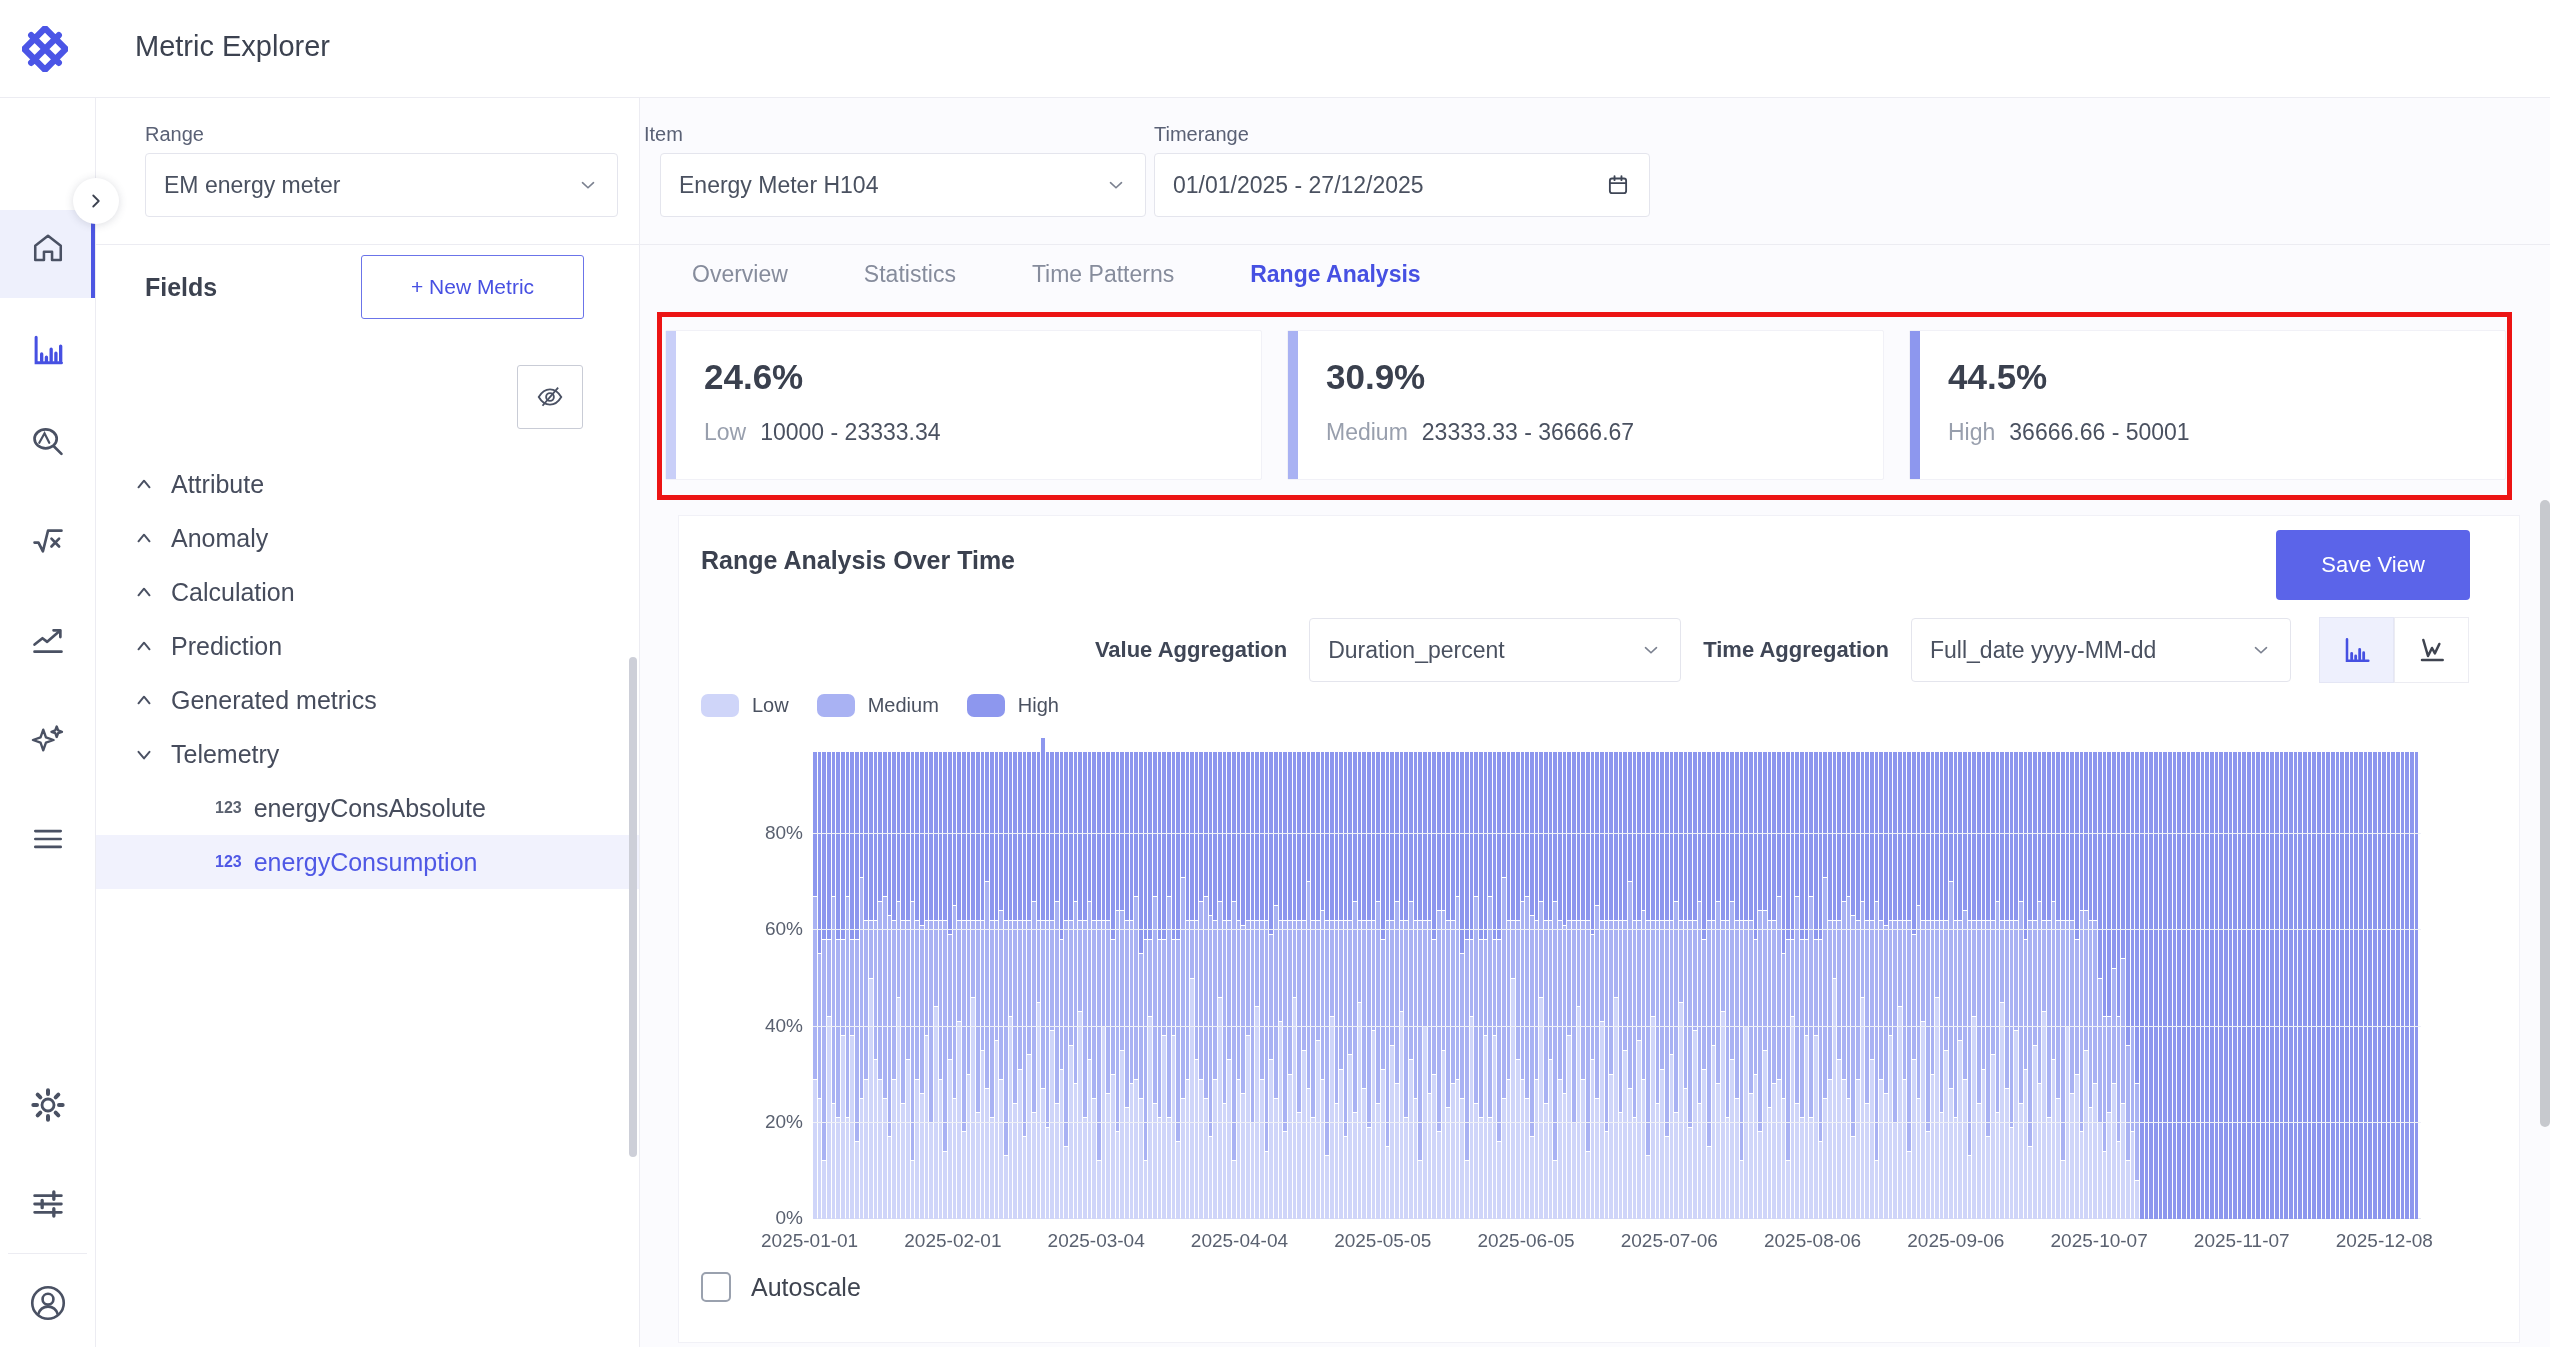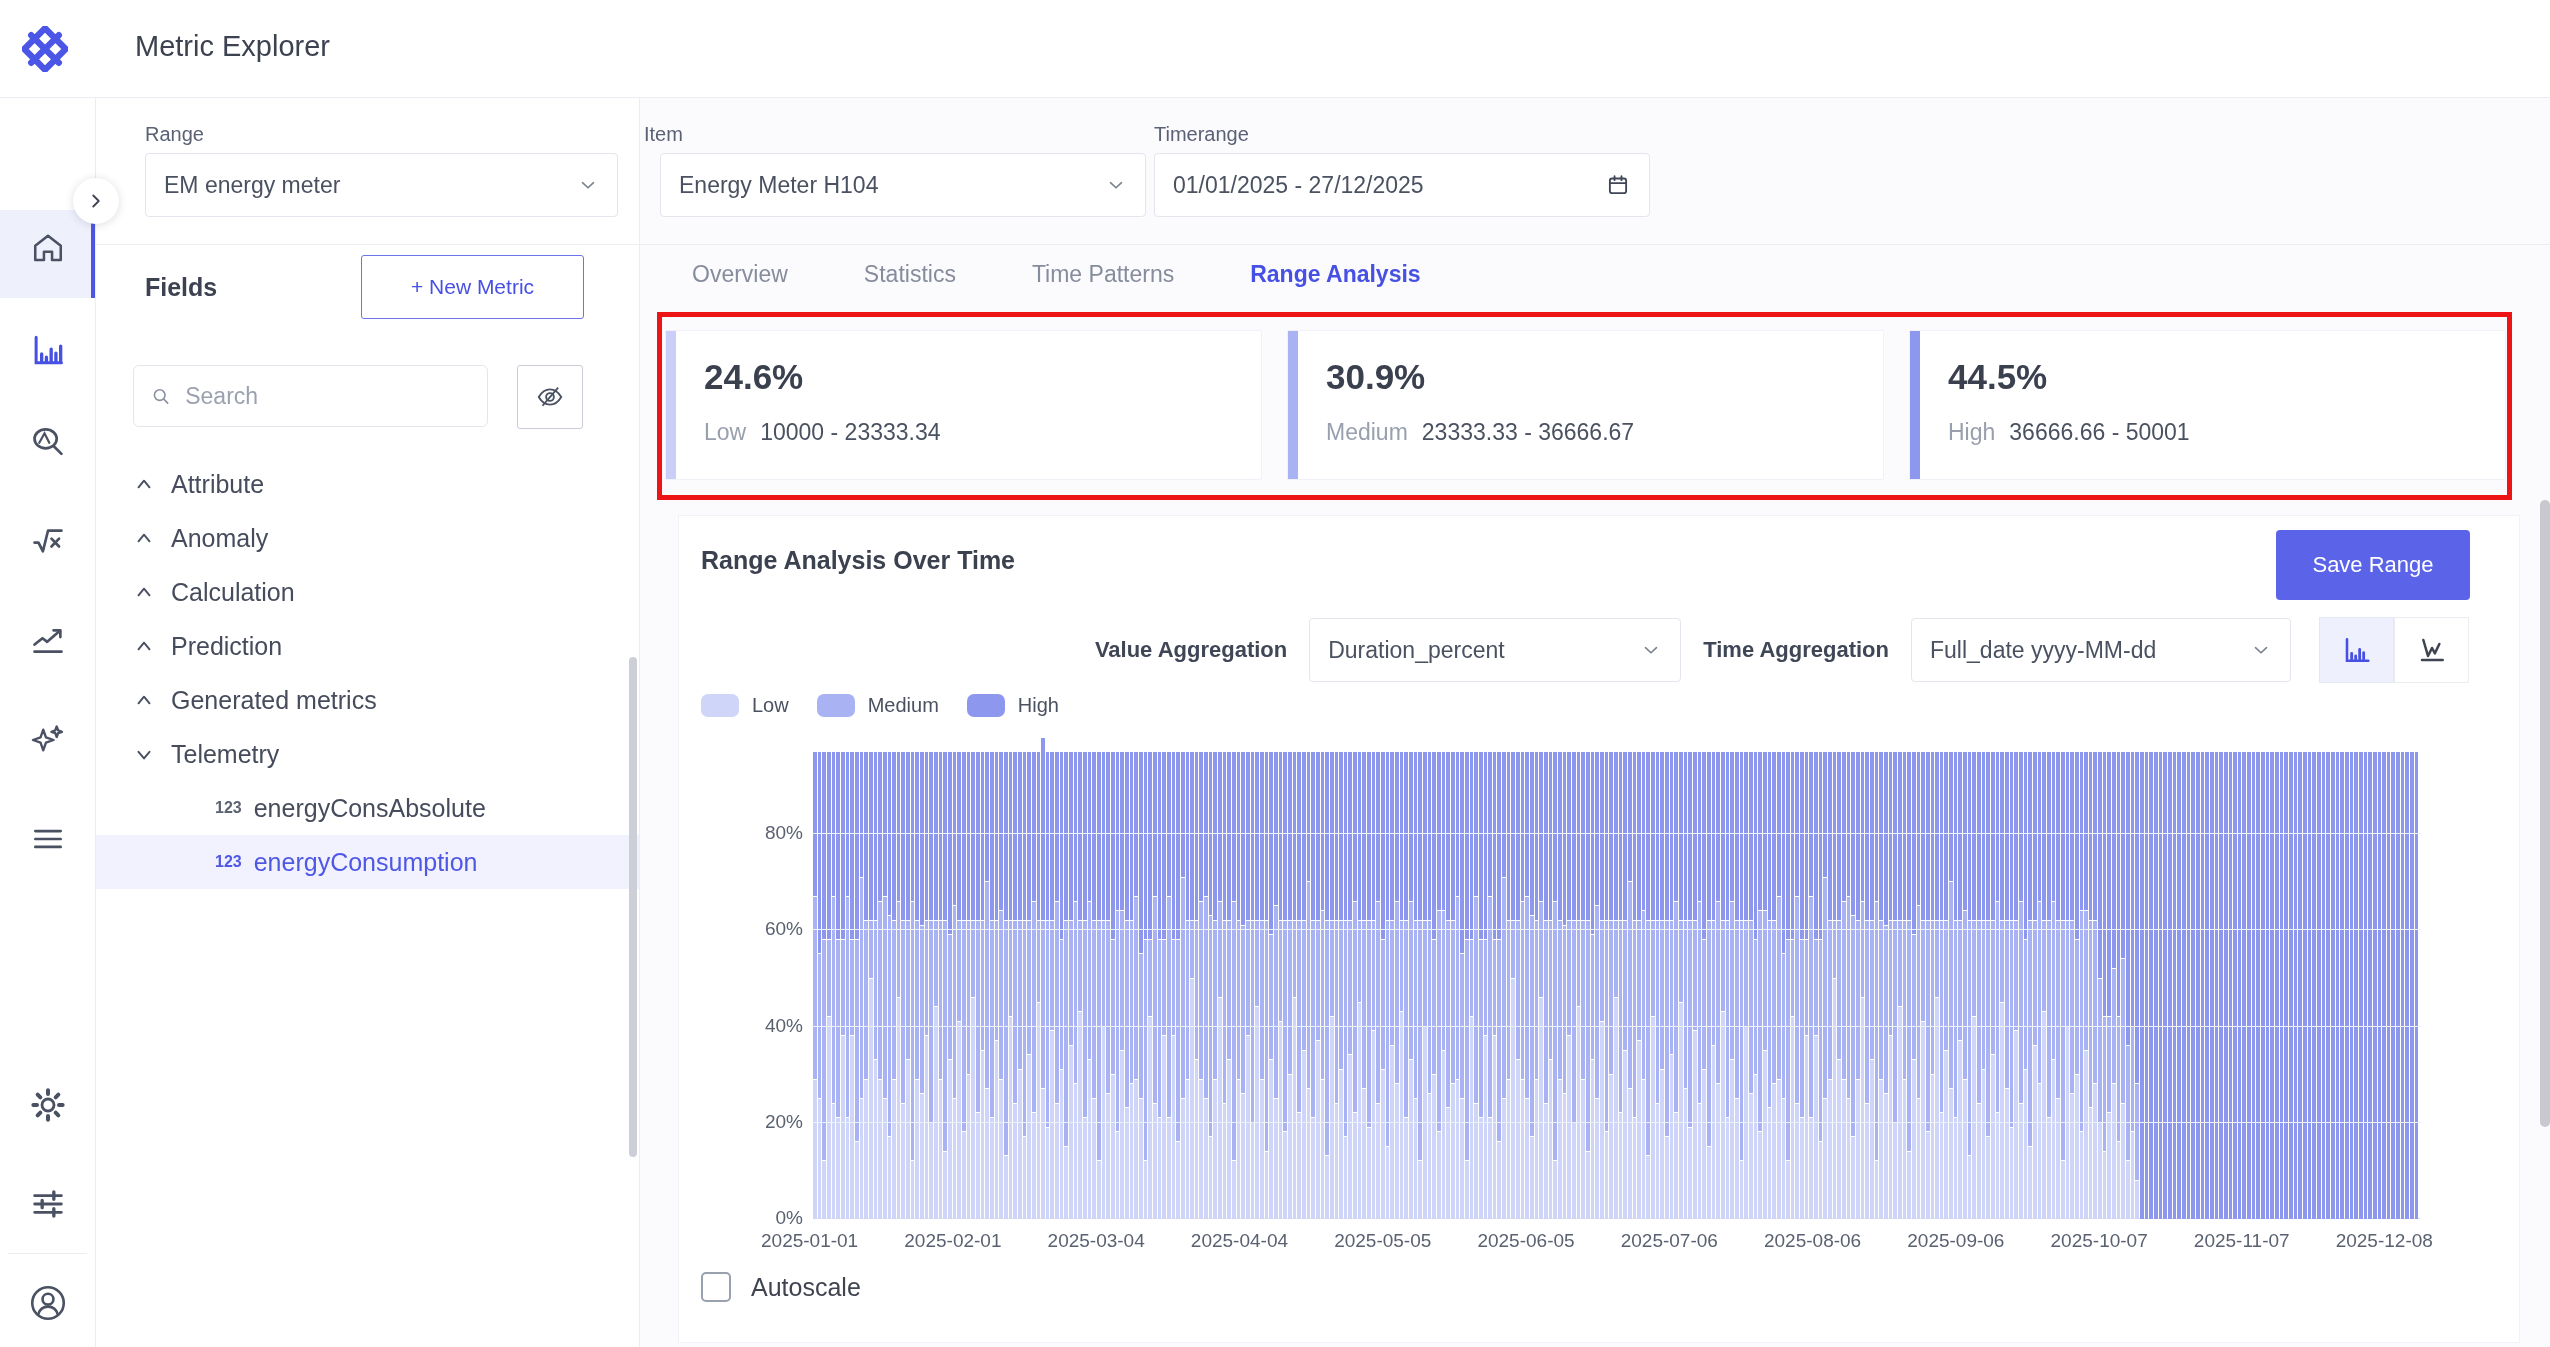--- a/index.html
+++ b/index.html
@@ -172,27 +172,20 @@
       <span>EM energy meter</span>
       <svg width="22" height="22" viewBox="0 0 24 24" fill="none" stroke="#7b8190" stroke-width="1.8" stroke-linecap="round">
           <path d="M6 9.5 L12 15 L18 9.5"></path>
         </svg>
     </div>
     <div class="panel-div"></div>
 
     <div class="fields-title">Fields</div>
     <button class="newmetric">+ New Metric</button>
 
-    <div class="searchbox">
-      <svg width="24" height="24" viewBox="0 0 24 24" fill="none" stroke="#8b90a0" stroke-width="1.8" stroke-linecap="round">
-        <circle cx="11" cy="11" r="6"></circle>
-          <path d="M15.6 15.6 L20 20"></path>
-      </svg>
-      <input type="text" placeholder="Search" style="">
-    </div>
     <div class="eyebtn">
       <svg width="30" height="30" viewBox="0 0 24 24" fill="none" stroke="#4a5163" stroke-width="1.5">
         <path d="M3 12 C5.6 7.6 8.9 5.9 12 5.9 C15.1 5.9 18.4 7.6 21 12 C18.4 16.4 15.1 18.1 12 18.1 C8.9 18.1 5.6 16.4 3 12 Z"></path>
         <circle cx="12" cy="12" r="3.1"></circle>
         <path d="M6 19 L18.5 4.5"></path>
       </svg>
     </div>
 
     <div class="tree">
         <div class="trow">
@@ -292,21 +285,21 @@
         <div class="pct">44.5%</div>
         <div class="sub">
           <span class="rlabel">High</span>
           <span>36666.66 - 50001</span>
         </div>
       </div>
     </div>
 
     <div class="chart-card">
       <div class="cc-title">Range Analysis Over Time</div>
-      <button class="savebtn">Save Range</button>
+      <button class="savebtn">Save View</button>
 
       <div class="aggrow">
         <span class="agglabel">Value Aggregation</span>
         <div class="select aggsel">
           <span>Duration_percent</span>
           <svg width="22" height="22" viewBox="0 0 24 24" fill="none" stroke="#7b8190" stroke-width="1.8" stroke-linecap="round">
               <path d="M6 9.5 L12 15 L18 9.5"></path>
             </svg>
         </div>
         <span class="agglabel">Time Aggregation</span>

